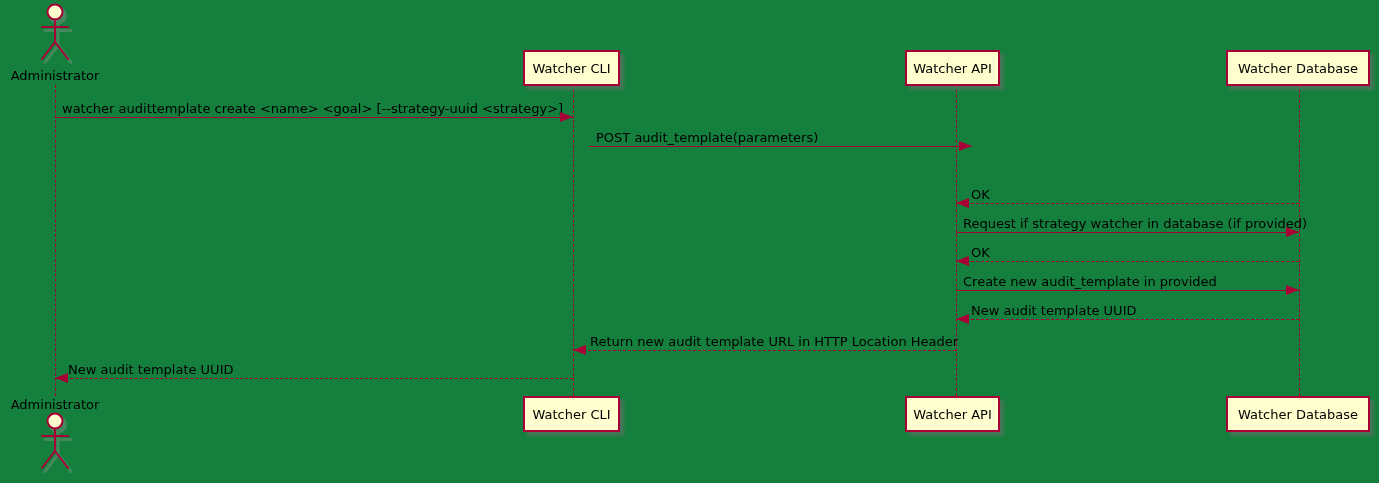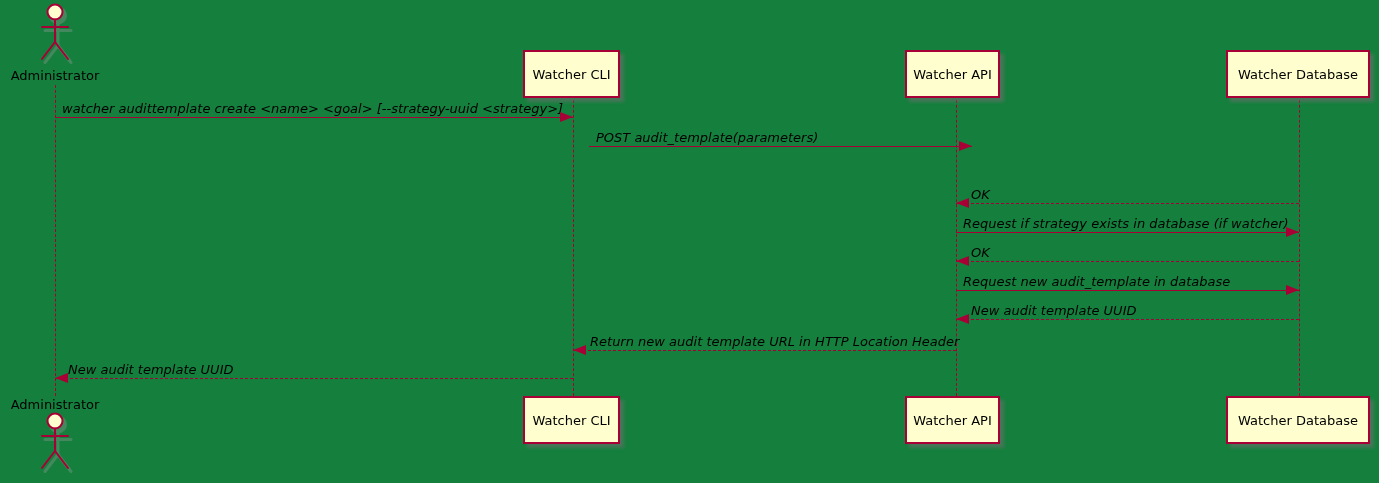--- a/index.html
+++ b/index.html
@@ -22,21 +22,21 @@
     color: var(--text);
   }
   .lifeline {
     position: absolute;
     width: 0;
     border-left: 1px dashed var(--line);
   }
   .participant-box {
     position: absolute;
     box-sizing: border-box;
-    height: 48px;
+    height: 36px;
     background: var(--fill);
     border: 2px solid var(--line);
     box-shadow: 4px 4px 3px rgba(110,110,110,0.55);
     display: flex;
     align-items: center;
     justify-content: center;
     font-size: 13px;
     color: var(--text);
     white-space: nowrap;
   }
@@ -60,21 +60,21 @@
     stroke-width: 2;
     fill: var(--fill);
   }
   .actor-figure .fig-shadow {
     stroke: #9a9a9a;
     stroke-width: 3;
     fill: #9a9a9a;
     opacity: 0.35;
     stroke-linecap: round;
   }
-  .msg { position: absolute; font-style: italic; }
+  .msg { position: absolute; }
   .msg-label {
     display: block;
     height: 16px;
     line-height: 15px;
     font-size: 13px;
     color: var(--text);
     white-space: nowrap;
   }
   .msg-line { height: 0; }
   .msg-line.solid  { border-top: 1px solid var(--line); }
@@ -135,33 +135,33 @@
   </div>
 
 
   <div class="msg" style="left:956px; top:187px; width:343px;">
     <span class="msg-label" style="margin-left:15px;">OK</span>
     <div class="msg-line dashed"></div>
     <div class="arrow-head left"></div>
   </div>
 
   <div class="msg" style="left:956px; top:216px; width:343px;">
-    <span class="msg-label" style="margin-left:7px;">Request if strategy exists in database (if watcher)</span>
+    <span class="msg-label" style="margin-left:7px;">Request if strategy watcher in database (if provided)</span>
     <div class="msg-line solid"></div>
     <div class="arrow-head right"></div>
   </div>
 
   <div class="msg" style="left:956px; top:245px; width:343px;">
     <span class="msg-label" style="margin-left:15px;">OK</span>
     <div class="msg-line dashed"></div>
     <div class="arrow-head left"></div>
   </div>
 
   <div class="msg" style="left:956px; top:274px; width:343px;">
-    <span class="msg-label" style="margin-left:7px;">Request new audit_template in database</span>
+    <span class="msg-label" style="margin-left:7px;">Create new audit_template in provided</span>
     <div class="msg-line solid"></div>
     <div class="arrow-head right"></div>
   </div>
 
   <div class="msg" style="left:956px; top:303px; width:343px;">
     <span class="msg-label" style="margin-left:15px;">New audit template UUID</span>
     <div class="msg-line dashed"></div>
     <div class="arrow-head left"></div>
   </div>
 

